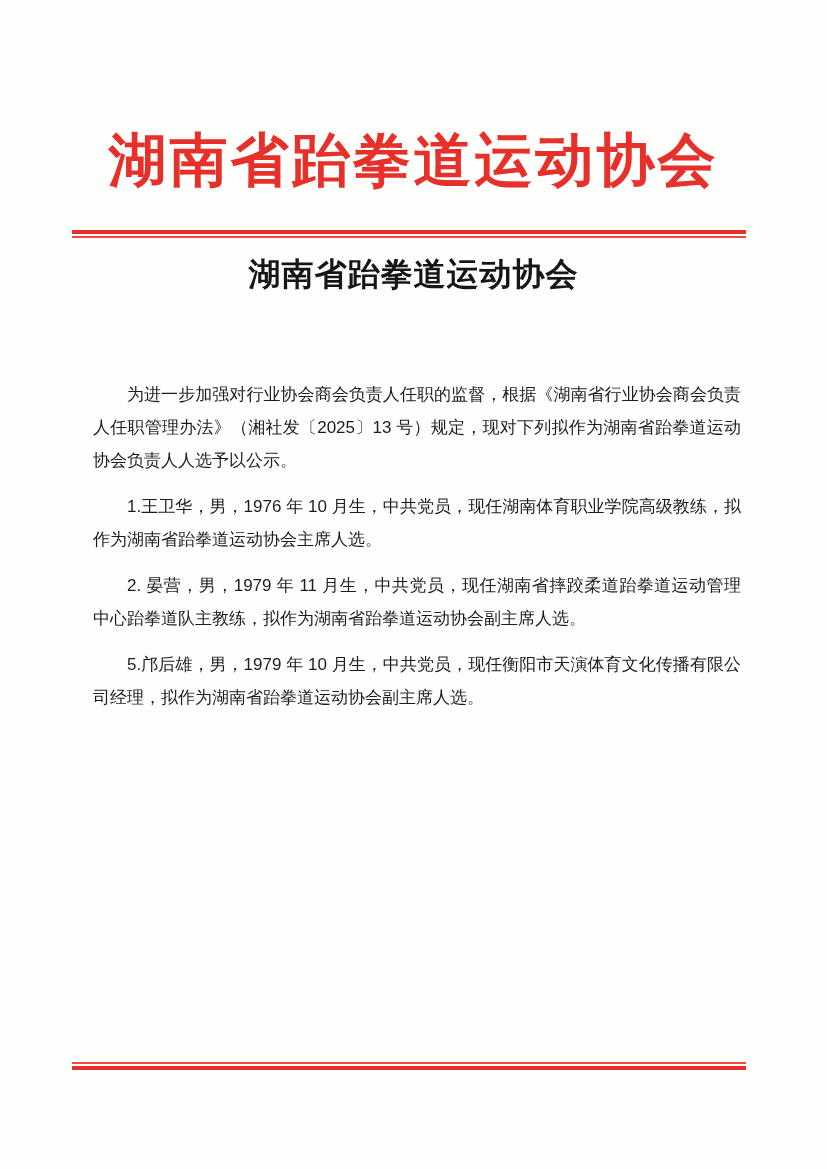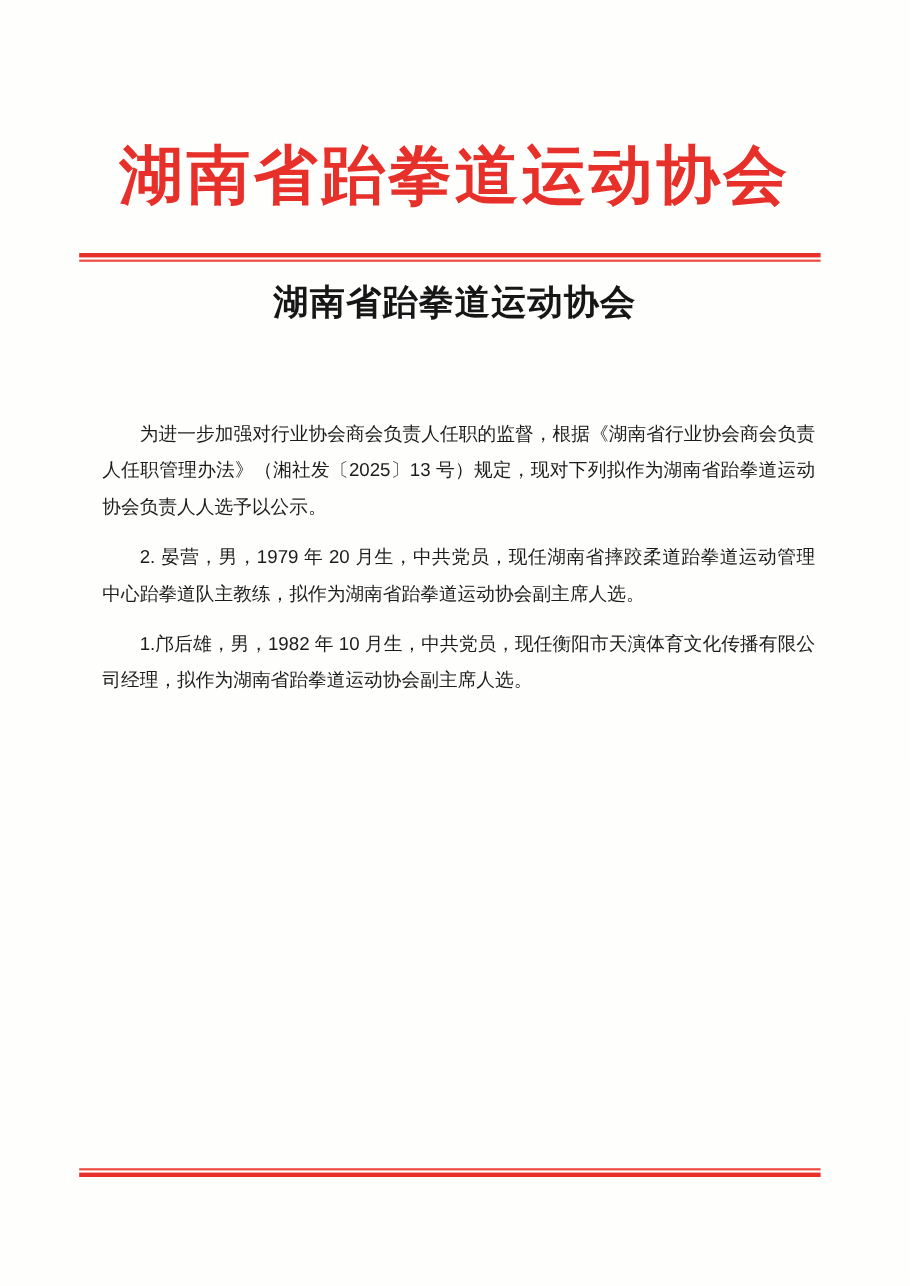--- a/index.html
+++ b/index.html
@@ -91,22 +91,23 @@
     <div class="gap"></div>
     <div class="thin"></div>
   </div>
 
   <div class="doc-title">
     <div>湖南省跆拳道运动协会</div>
   </div>
 
   <div class="body">
     <p>为进一步加强对行业协会商会负责人任职的监督，根据《湖南省行业协会商会负责人任职管理办法》（湘社发〔2025〕13 号）规定，现对下列拟作为湖南省跆拳道运动协会负责人人选予以公示。</p>
-    <p>2. 晏营，男，1979 年 20 月生，中共党员，现任湖南省摔跤柔道跆拳道运动管理中心跆拳道队主教练，拟作为湖南省跆拳道运动协会副主席人选。</p>
-    <p>1.邝后雄，男，1982 年 10 月生，中共党员，现任衡阳市天演体育文化传播有限公司经理，拟作为湖南省跆拳道运动协会副主席人选。</p>
+    <p>1.王卫华，男，1976 年 10 月生，中共党员，现任湖南体育职业学院高级教练，拟作为湖南省跆拳道运动协会主席人选。</p>
+    <p>2. 晏营，男，1979 年 11 月生，中共党员，现任湖南省摔跤柔道跆拳道运动管理中心跆拳道队主教练，拟作为湖南省跆拳道运动协会副主席人选。</p>
+    <p>5.邝后雄，男，1979 年 10 月生，中共党员，现任衡阳市天演体育文化传播有限公司经理，拟作为湖南省跆拳道运动协会副主席人选。</p>
   </div>
 
   <div class="rule rule-bottom">
     <div class="thin"></div>
     <div class="gap"></div>
     <div class="thick"></div>
   </div>
 
 </div>
 

